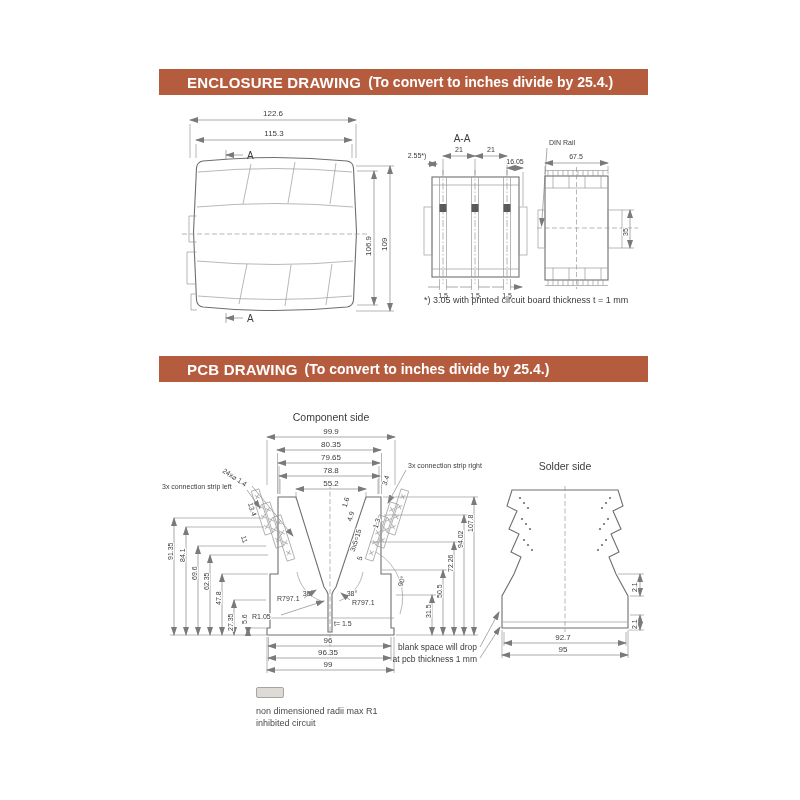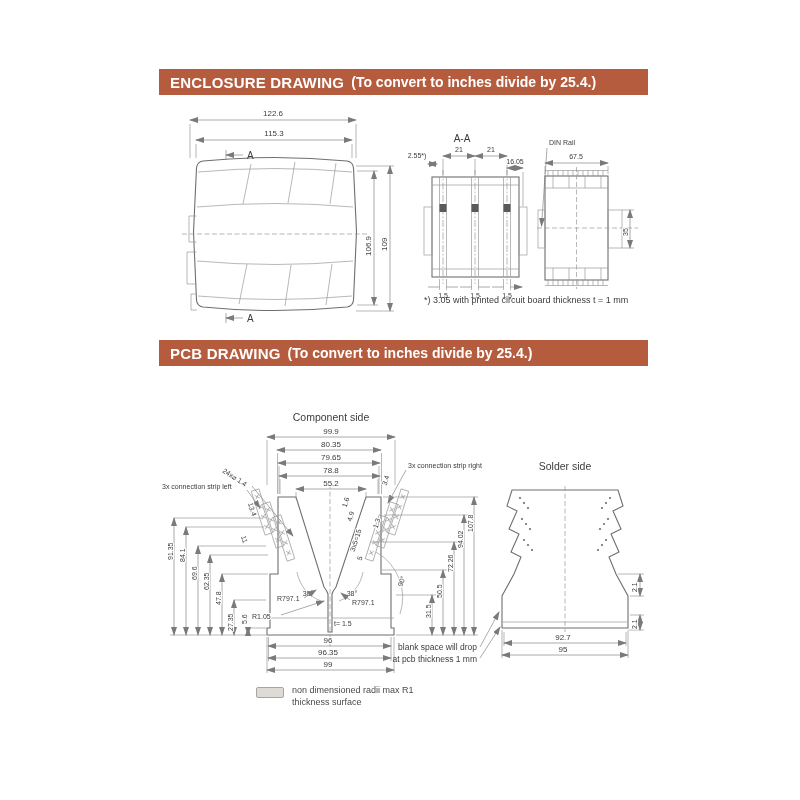--- a/index.html
+++ b/index.html
@@ -1,31 +1,31 @@
 <!DOCTYPE html>
 <html><head>
 <meta charset="utf-8">
 <style>
   html,body{margin:0;padding:0;background:#fff;}
   .page{position:relative;width:800px;height:800px;background:#ffffff;overflow:hidden;font-family:"Liberation Sans","DejaVu Sans",sans-serif;}
-  .bar{position:absolute;left:159px;width:489px;height:26px;background:#b45c3d;color:#fff;display:flex;align-items:center;padding-left:11px;box-sizing:border-box;}
+  .bar{position:absolute;left:159px;width:489px;height:26px;background:#b45c3d;color:#fff;display:flex;align-items:center;padding-left:28px;box-sizing:border-box;}
   .bar .t1{font-weight:bold;font-size:15px;letter-spacing:.2px;white-space:pre;}
   .bar .t2{font-weight:bold;font-size:14px;margin-left:7px;white-space:pre;}
-  #bar-enclosure{top:69px;} #bar-pcb{top:340px;text-align:center;}
+  #bar-enclosure{top:69px;} #bar-pcb{top:356px;text-align:center;}
   svg{position:absolute;left:0;top:0;}
   .o{fill:none;stroke:#6f6f6f;stroke-width:1.1px;}
   .t{fill:none;stroke:#9a9a9a;stroke-width:.7px;}
   .d{fill:none;stroke:#8f8f8f;stroke-width:.75px;}
   .dash{stroke-dasharray:5 2.5;}
   .dd{stroke-dasharray:7 2 1.5 2;}
   text{fill:#3c3c3c;stroke:none;}
   .dt{font-size:8px;} .ds{font-size:7px;} .lt{font-size:10.5px;} .nt{font-size:8.5px;} .a{font-size:10px;}
   .dt,.ds{paint-order:stroke;stroke:#ffffff;stroke-width:2.2px;stroke-linejoin:round;}
   .mid{text-anchor:middle;} .end{text-anchor:end;}
-  .legend{position:absolute;left:256px;top:685px;display:flex;gap:8px;}
+  .legend{position:absolute;left:256px;top:685px;display:flex;gap:8px;flex-direction:column;}
   .legend .sw{width:26px;height:9px;margin-top:2px;background:#dedbd6;border:1px solid #a8a49e;border-radius:2px;}
   .legend .tx{font-size:9px;color:#4a4a4a;line-height:11.5px;}
 </style>
 </head>
 <body>
 
 <div class="page">
 
   <div class="bar" id="bar-enclosure">
     <span class="t1">ENCLOSURE DRAWING</span>
@@ -301,17 +301,17 @@
       <text class="nt end" x="477" y="662">at pcb thickness 1 mm</text>
       <line class="d" x1="480" y1="647" x2="499" y2="612" marker-end="url(#mE)"></line>
       <line class="d" x1="480" y1="658" x2="500" y2="627" marker-end="url(#mE)"></line>
     </g>
   </svg>
 
   <div class="legend">
     <div class="sw"></div>
     <div class="tx">
       <div>non dimensioned radii max R1</div>
-      <div>thickness surface</div>
+      <div>inhibited circuit</div>
     </div>
   </div>
 
 </div>
 
 </body></html>

